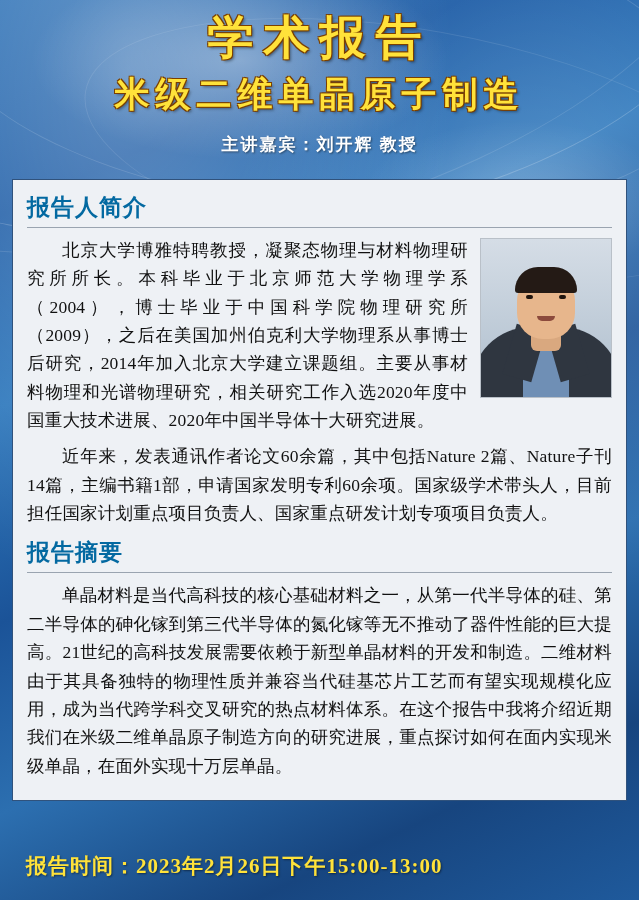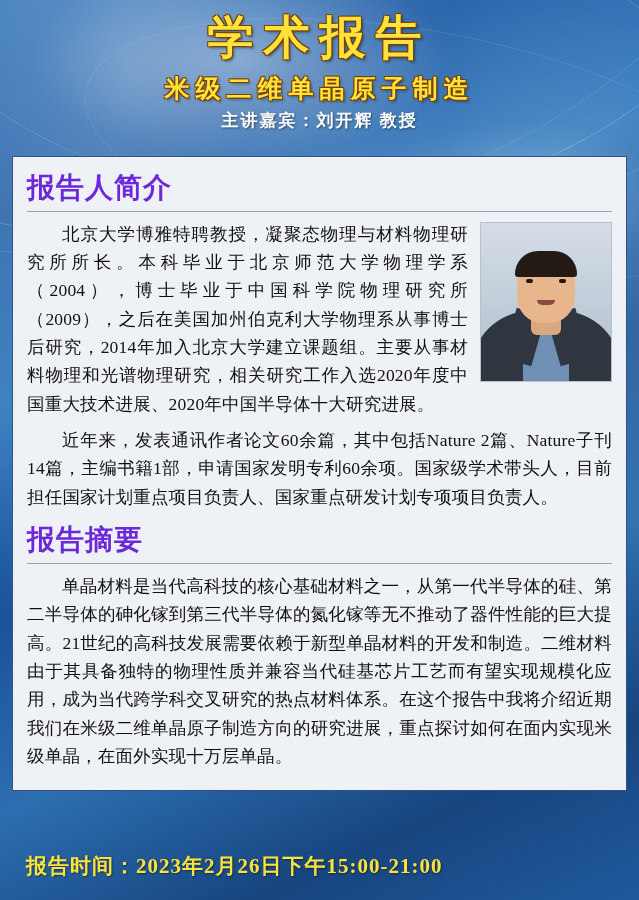--- a/index.html
+++ b/index.html
@@ -52,27 +52,27 @@
     color: #ffe23a;
     text-shadow:
       -1px -1px 0 #7b3f00, 1px -1px 0 #7b3f00, -1px 1px 0 #7b3f00, 1px 1px 0 #7b3f00,
       2px 2px 3px rgba(0,0,0,0.45);
     margin: 4px 0 2px;
     line-height: 1.2;
   }
   .title-sub {
     font-family: "Liberation Serif", serif;
     font-weight: bold;
-    font-size: 25px;
+    font-size: 35px;
     letter-spacing: 6px;
     color: #ffe23a;
     text-shadow:
       -1px -1px 0 #7b3f00, 1px -1px 0 #7b3f00, -1px 1px 0 #7b3f00, 1px 1px 0 #7b3f00,
       2px 2px 3px rgba(0,0,0,0.4);
-    margin: 8px 0 6px;
+    margin: 8px 0 17px;
     line-height: 1.25;
   }
   .meta-line {
     font-family: "Liberation Serif", serif;
     font-weight: bold;
     font-size: 17px;
     color: #ffffff;
     letter-spacing: 2px;
     text-shadow: 1px 1px 2px rgba(0,0,0,0.45);
     margin: 5px 0;
@@ -83,22 +83,22 @@
   .panel {
     position: relative;
     margin: 8px 12px 0;
     background: #eef1f5;
     border: 1px solid #30527c;
     padding: 10px 14px 12px;
   }
   .section-h {
     font-family: "Liberation Serif", serif;
     font-weight: bold;
-    font-size: 28px;
-    color: #6d28d9;
+    font-size: 23px;
+    color: #0369a1;
     margin: 2px 0 4px;
     letter-spacing: 1px;
   }
   .divider {
     height: 1px;
     background: #9aa4b0;
     margin: 4px 0 8px;
   }
   .para {
     font-family: "Liberation Serif", serif;
@@ -217,16 +217,16 @@
       <div class="clear"></div>
     </div>
 
     <div class="section-h">报告摘要</div>
     <div class="divider"></div>
     <p class="para">单晶材料是当代高科技的核心基础材料之一，从第一代半导体的硅、第二半导体的砷化镓到第三代半导体的氮化镓等无不推动了器件性能的巨大提高。21世纪的高科技发展需要依赖于新型单晶材料的开发和制造。二维材料由于其具备独特的物理性质并兼容当代硅基芯片工艺而有望实现规模化应用，成为当代跨学科交叉研究的热点材料体系。在这个报告中我将介绍近期我们在米级二维单晶原子制造方向的研究进展，重点探讨如何在面内实现米级单晶，在面外实现十万层单晶。</p>
 
   </div>
 
   <div class="footer">
-    <div class="footer-line">报告时间：2023年2月26日下午15:00-21:00</div>
+    <div class="footer-line">报告时间：2023年2月26日下午15:00-13:00</div>
   </div>
 
 </div>
 
 </body></html>

